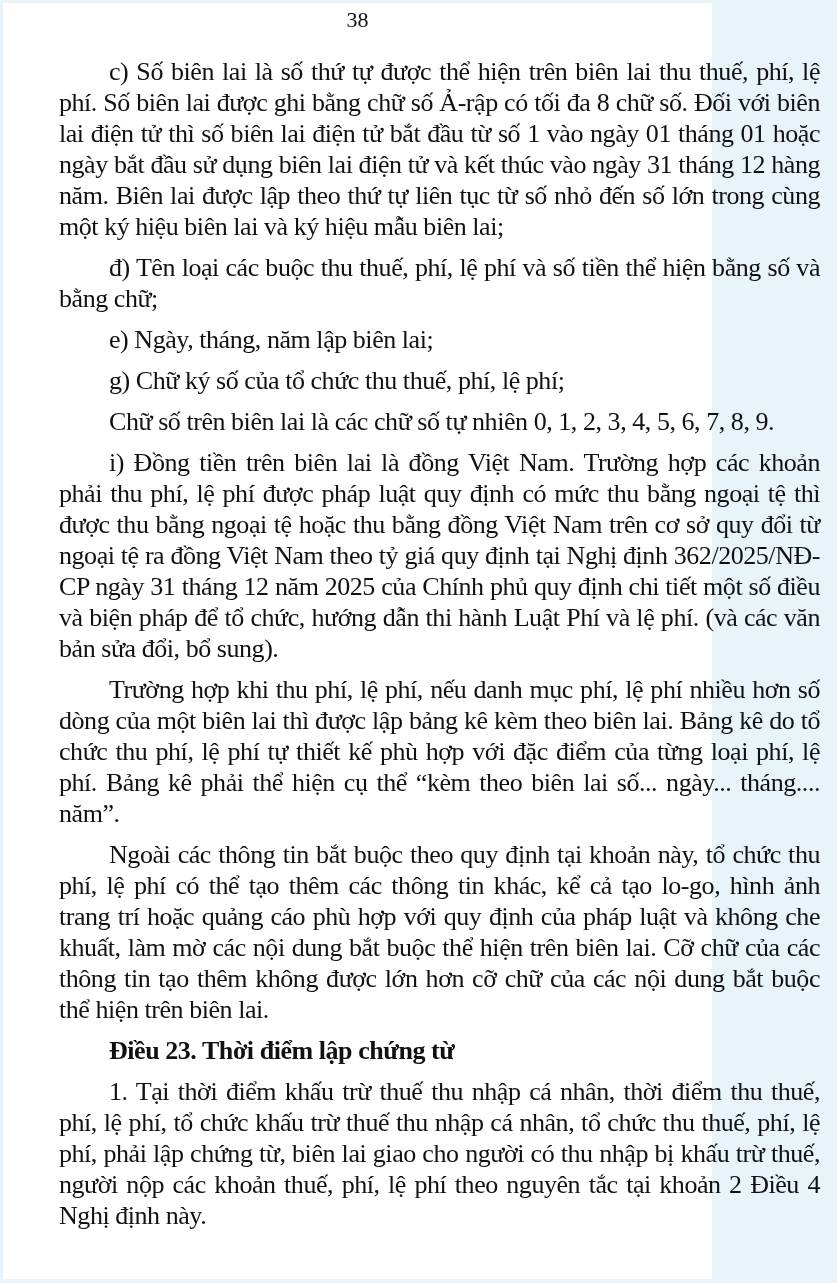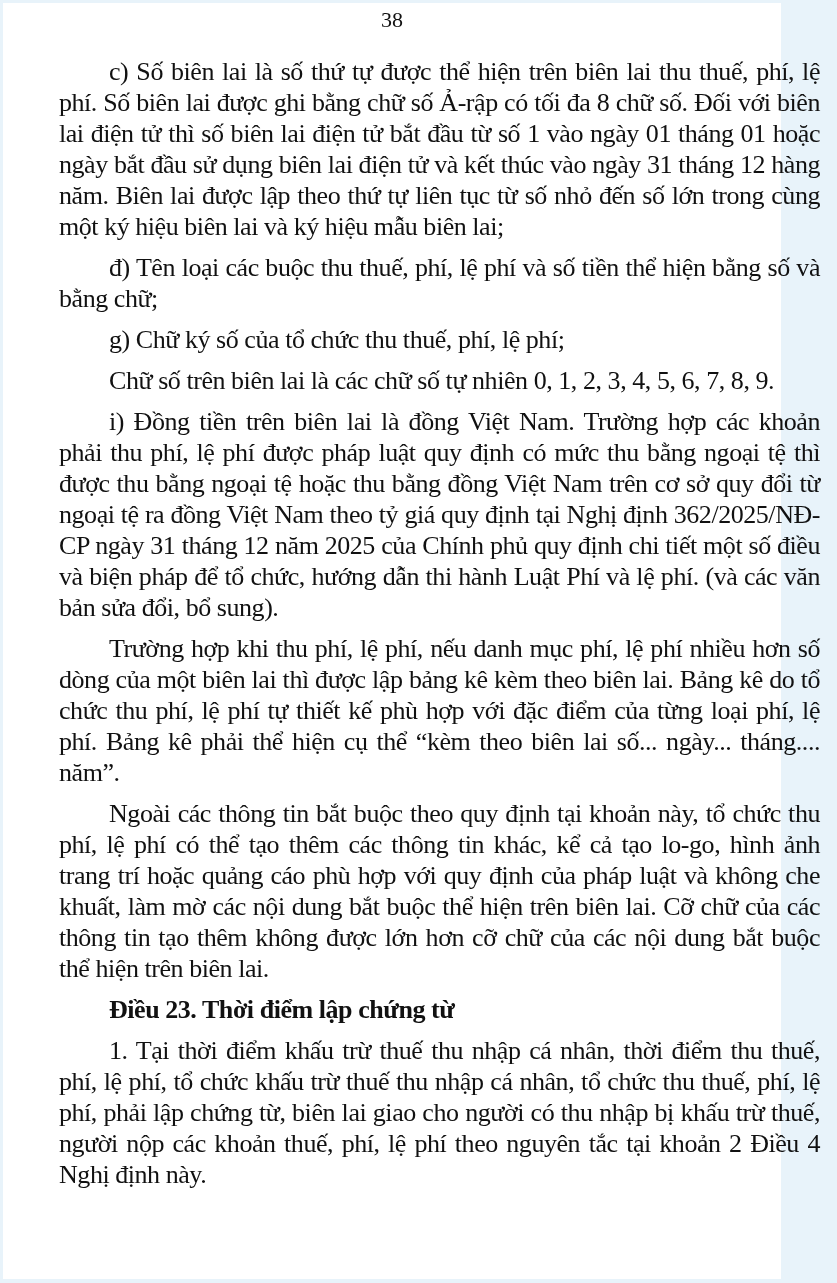--- a/index.html
+++ b/index.html
@@ -10,21 +10,21 @@
       width: 837px;
       height: 1283px;
       background: #e8f3fa;
       position: relative;
       overflow: hidden;
     }
     .page {
       position: absolute;
       left: 3px;
       top: 3px;
-      width: 778px;
+      width: 709px;
       height: 1276px;
       background: #ffffff;
       font-family: "Liberation Serif", "DejaVu Serif", serif;
       color: #111111;
     }
     .page-number {
       position: absolute;
       top: 4px;
       left: 0;
       width: 100%;
@@ -55,20 +55,21 @@
   </style>
 </head>
 <body>
 
 <div class="page">
   <div class="page-number">38</div>
 
   <div class="body-text">
     <p class="para">c) Số biên lai là số thứ tự được thể hiện trên biên lai thu thuế, phí, lệ phí. Số biên lai được ghi bằng chữ số Ả-rập có tối đa 8 chữ số. Đối với biên lai điện tử thì số biên lai điện tử bắt đầu từ số 1 vào ngày 01 tháng 01 hoặc ngày bắt đầu sử dụng biên lai điện tử và kết thúc vào ngày 31 tháng 12 hàng năm. Biên lai được lập theo thứ tự liên tục từ số nhỏ đến số lớn trong cùng một ký hiệu biên lai và ký hiệu mẫu biên lai;</p>
     <p class="para">đ) Tên loại các buộc thu thuế, phí, lệ phí và số tiền thể hiện bằng số và bằng chữ;</p>
+    <p class="para">e) Ngày, tháng, năm lập biên lai;</p>
     <p class="para">g) Chữ ký số của tổ chức thu thuế, phí, lệ phí;</p>
     <p class="para">Chữ số trên biên lai là các chữ số tự nhiên 0, 1, 2, 3, 4, 5, 6, 7, 8, 9.</p>
     <p class="para">i) Đồng tiền trên biên lai là đồng Việt Nam. Trường hợp các khoản phải thu phí, lệ phí được pháp luật quy định có mức thu bằng ngoại tệ thì được thu bằng ngoại tệ hoặc thu bằng đồng Việt Nam trên cơ sở quy đổi từ ngoại tệ ra đồng Việt Nam theo tỷ giá quy định tại Nghị định 362/2025/NĐ-CP ngày 31 tháng 12 năm 2025 của Chính phủ quy định chi tiết một số điều và biện pháp để tổ chức, hướng dẫn thi hành Luật Phí và lệ phí. (và các văn bản sửa đổi, bổ sung).</p>
     <p class="para">Trường hợp khi thu phí, lệ phí, nếu danh mục phí, lệ phí nhiều hơn số dòng của một biên lai thì được lập bảng kê kèm theo biên lai. Bảng kê do tổ chức thu phí, lệ phí tự thiết kế phù hợp với đặc điểm của từng loại phí, lệ phí. Bảng kê phải thể hiện cụ thể  “kèm theo biên lai số... ngày... tháng.... năm”.</p>
     <p class="para">Ngoài các thông tin bắt buộc theo quy định tại khoản này, tổ chức thu phí, lệ phí có thể tạo thêm các thông tin khác, kể cả tạo lo-go, hình ảnh trang trí hoặc quảng cáo phù hợp với quy định của pháp luật và không che khuất, làm mờ các nội dung bắt buộc thể hiện trên biên lai. Cỡ chữ của các thông tin tạo thêm không được lớn hơn cỡ chữ của các nội dung bắt buộc thể hiện trên biên lai.</p>
     <p class="para heading">Điều 23. Thời điểm lập chứng từ</p>
     <p class="para">1. Tại thời điểm khấu trừ thuế thu nhập cá nhân, thời điểm thu thuế, phí, lệ phí, tổ chức khấu trừ thuế thu nhập cá nhân, tổ chức thu thuế, phí, lệ phí, phải lập chứng từ, biên lai giao cho người có thu nhập bị khấu trừ thuế, người nộp các khoản thuế, phí, lệ phí theo nguyên tắc tại khoản 2 Điều 4 Nghị định này.</p>
   </div>
 </div>
 

